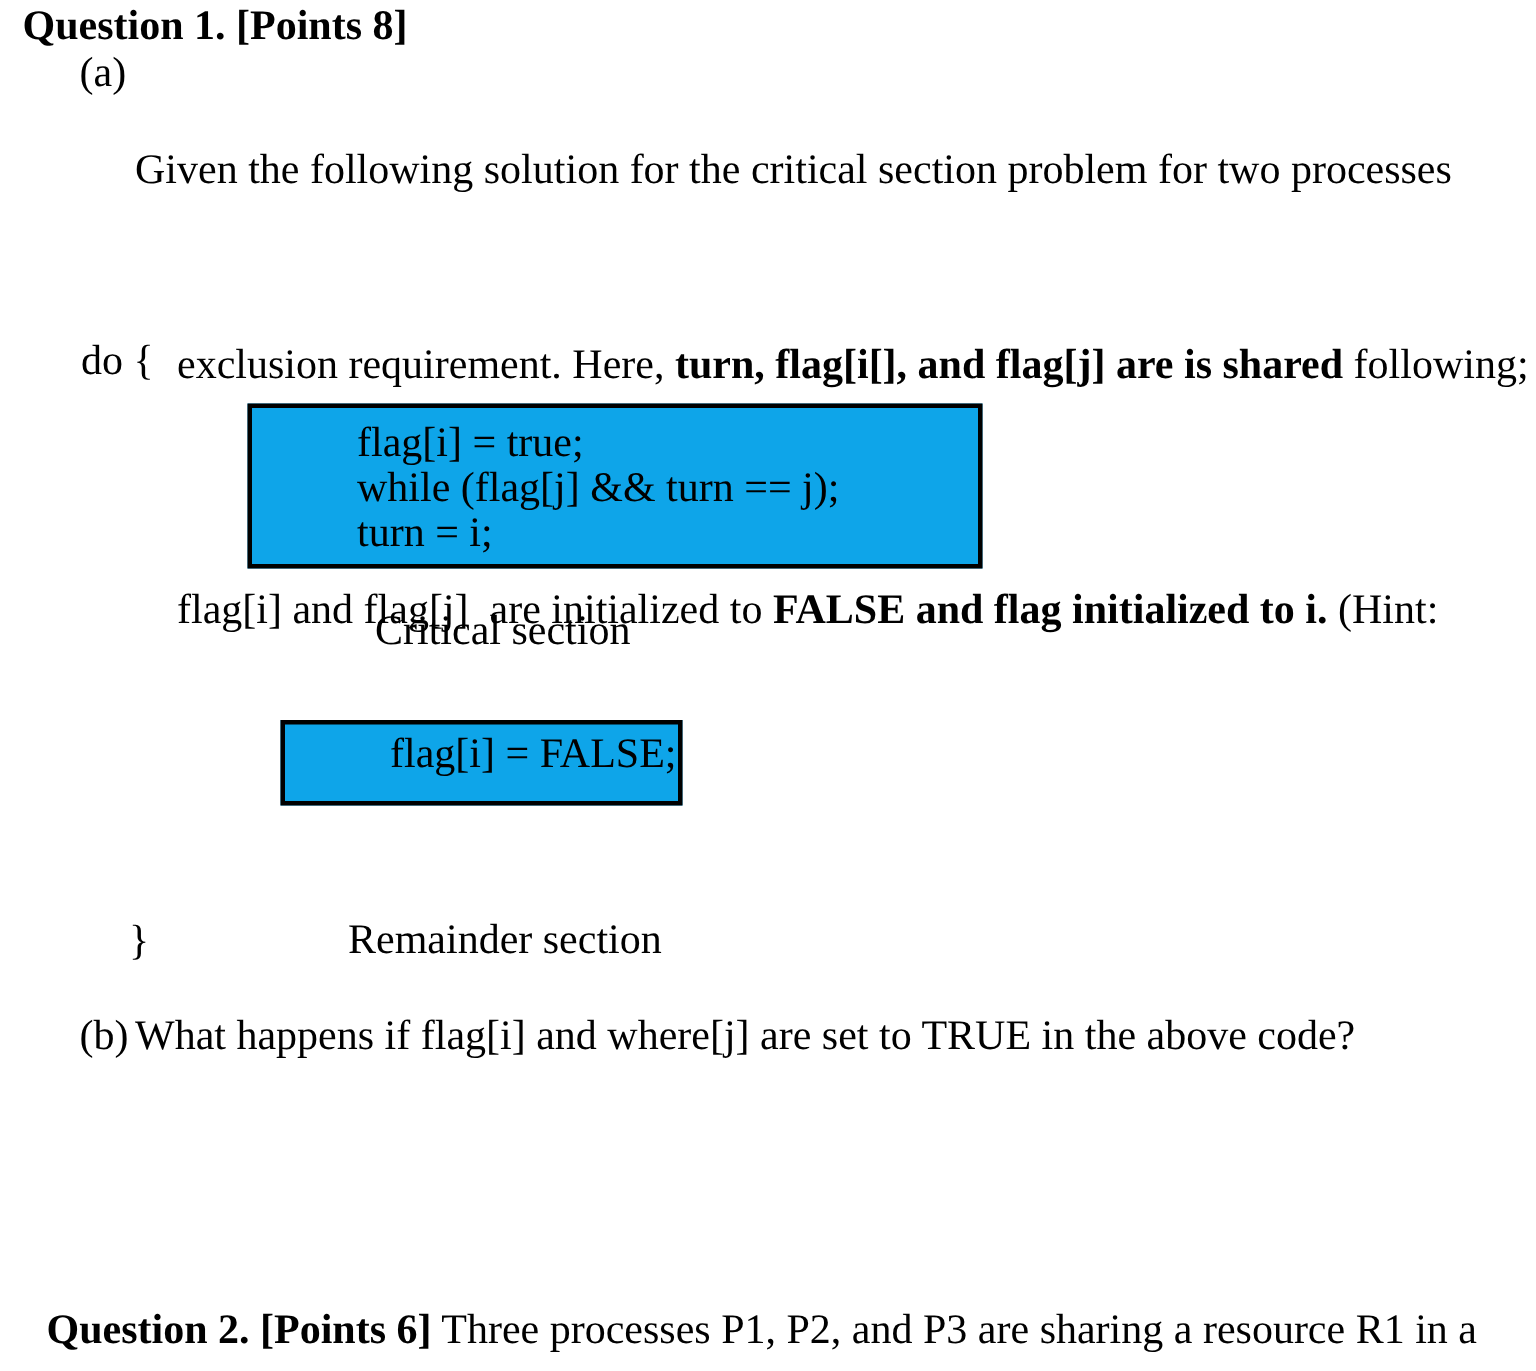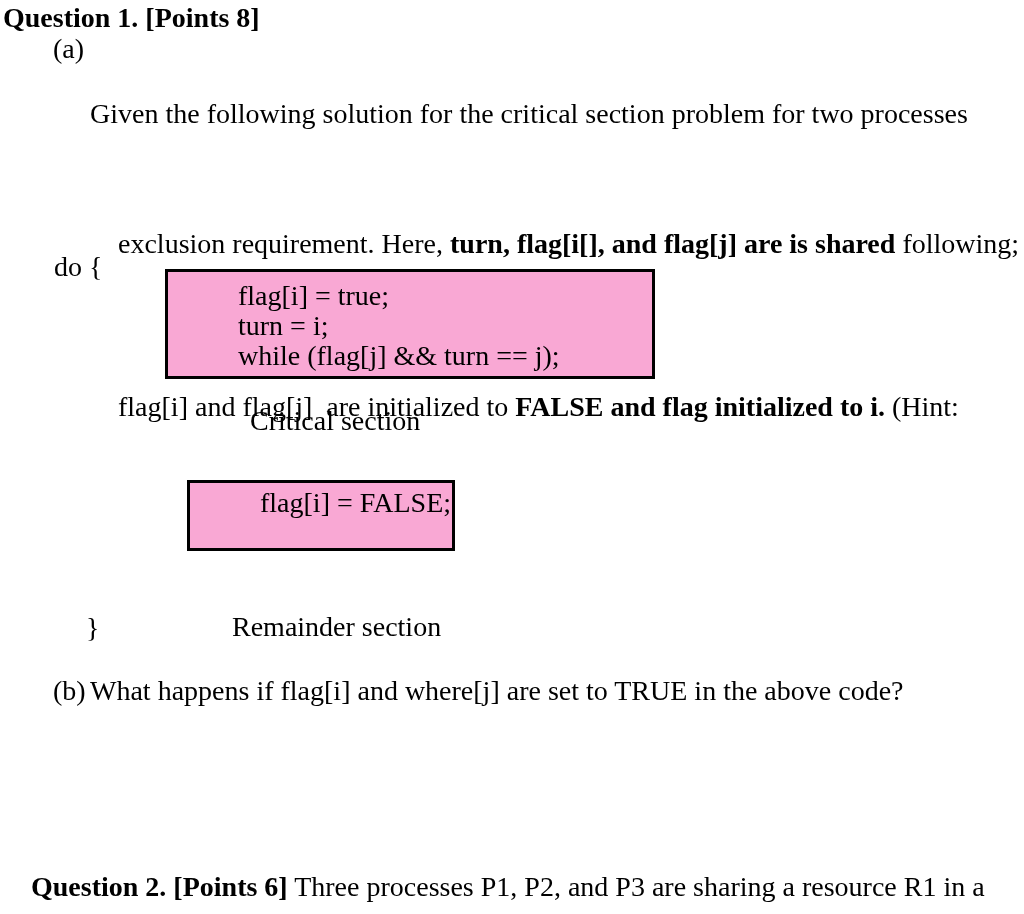--- a/index.html
+++ b/index.html
@@ -8,55 +8,55 @@
     position: relative;
     background: #ffffff;
     color: #000000;
     font-family: "Liberation Serif", "DejaVu Serif", serif;
     font-size: 28px;
     line-height: 32.5px;
     overflow: hidden;
   }
   .abs { position: absolute; white-space: pre; }
   .bold { font-weight: bold; }
-  .heading { font-weight: bold; }
+  .heading { font-weight: bold; margin-left: 12px; }
   .para-lines .line { white-space: pre; line-height: 32.5px; }
   .q2-lines .line { white-space: pre; line-height: 33px; }
   .code-box {
     position: absolute;
     border: 3px solid #000000;
-    background: #f9a8d4;
+    background: #0ea5e9;
   }
   .code-box .code-line { white-space: pre; line-height: 30px; }
   #entry-box { left: 165px; top: 269px; width: 490px; height: 110px; padding: 9px 0 0 70px; }
-  #exit-box  { left: 187px; top: 480px; width: 268px; height: 71px;  padding: 5px 0 0 70px; }
+  #exit-box  { left: 187px; top: 480px; width: 268px; height: 57px;  padding: 5px 0 0 70px; }
 </style>
 </head>
 <body>
 
 <div class="abs heading" style="left:3px; top:2px;">Question 1. [Points 8]</div>
 
 <div class="abs" style="left:53px; top:33px;">(a)</div>
 
 <div class="abs para-lines" style="left:90px; top:33px;">
   <div class="line">Given the following solution for the critical section problem for two processes</div>
   <div class="line">
     <span>exclusion requirement. Here, </span><span class="bold">turn, flag[i[], and flag[j] are is shared</span><span> following;</span>
   </div>
   <div class="line">
     <span>flag[i] and flag[j]  are initialized to </span><span class="bold">FALSE and flag initialized to i.</span><span> (Hint:</span>
   </div>
 </div>
 
-<div class="abs" style="left:54px; top:225px;margin-top:26px;">do {</div>
+<div class="abs" style="left:54px; top:225px;">do {</div>
 
 <div class="code-box" id="entry-box">
   <div class="code-line">flag[i] = true;</div>
+  <div class="code-line">while (flag[j] &amp;&amp; turn == j);</div>
   <div class="code-line">turn = i;</div>
-  <div class="code-line">while (flag[j] &amp;&amp; turn == j);</div>
 </div>
 
 <div class="abs" style="left:250px; top:405px;">Critical section</div>
 
 <div class="code-box" id="exit-box">
   <div class="code-line">flag[i] = FALSE;</div>
 </div>
 
 <div class="abs" style="left:232px; top:578px;margin-top:33px;">Remainder section</div>
 

